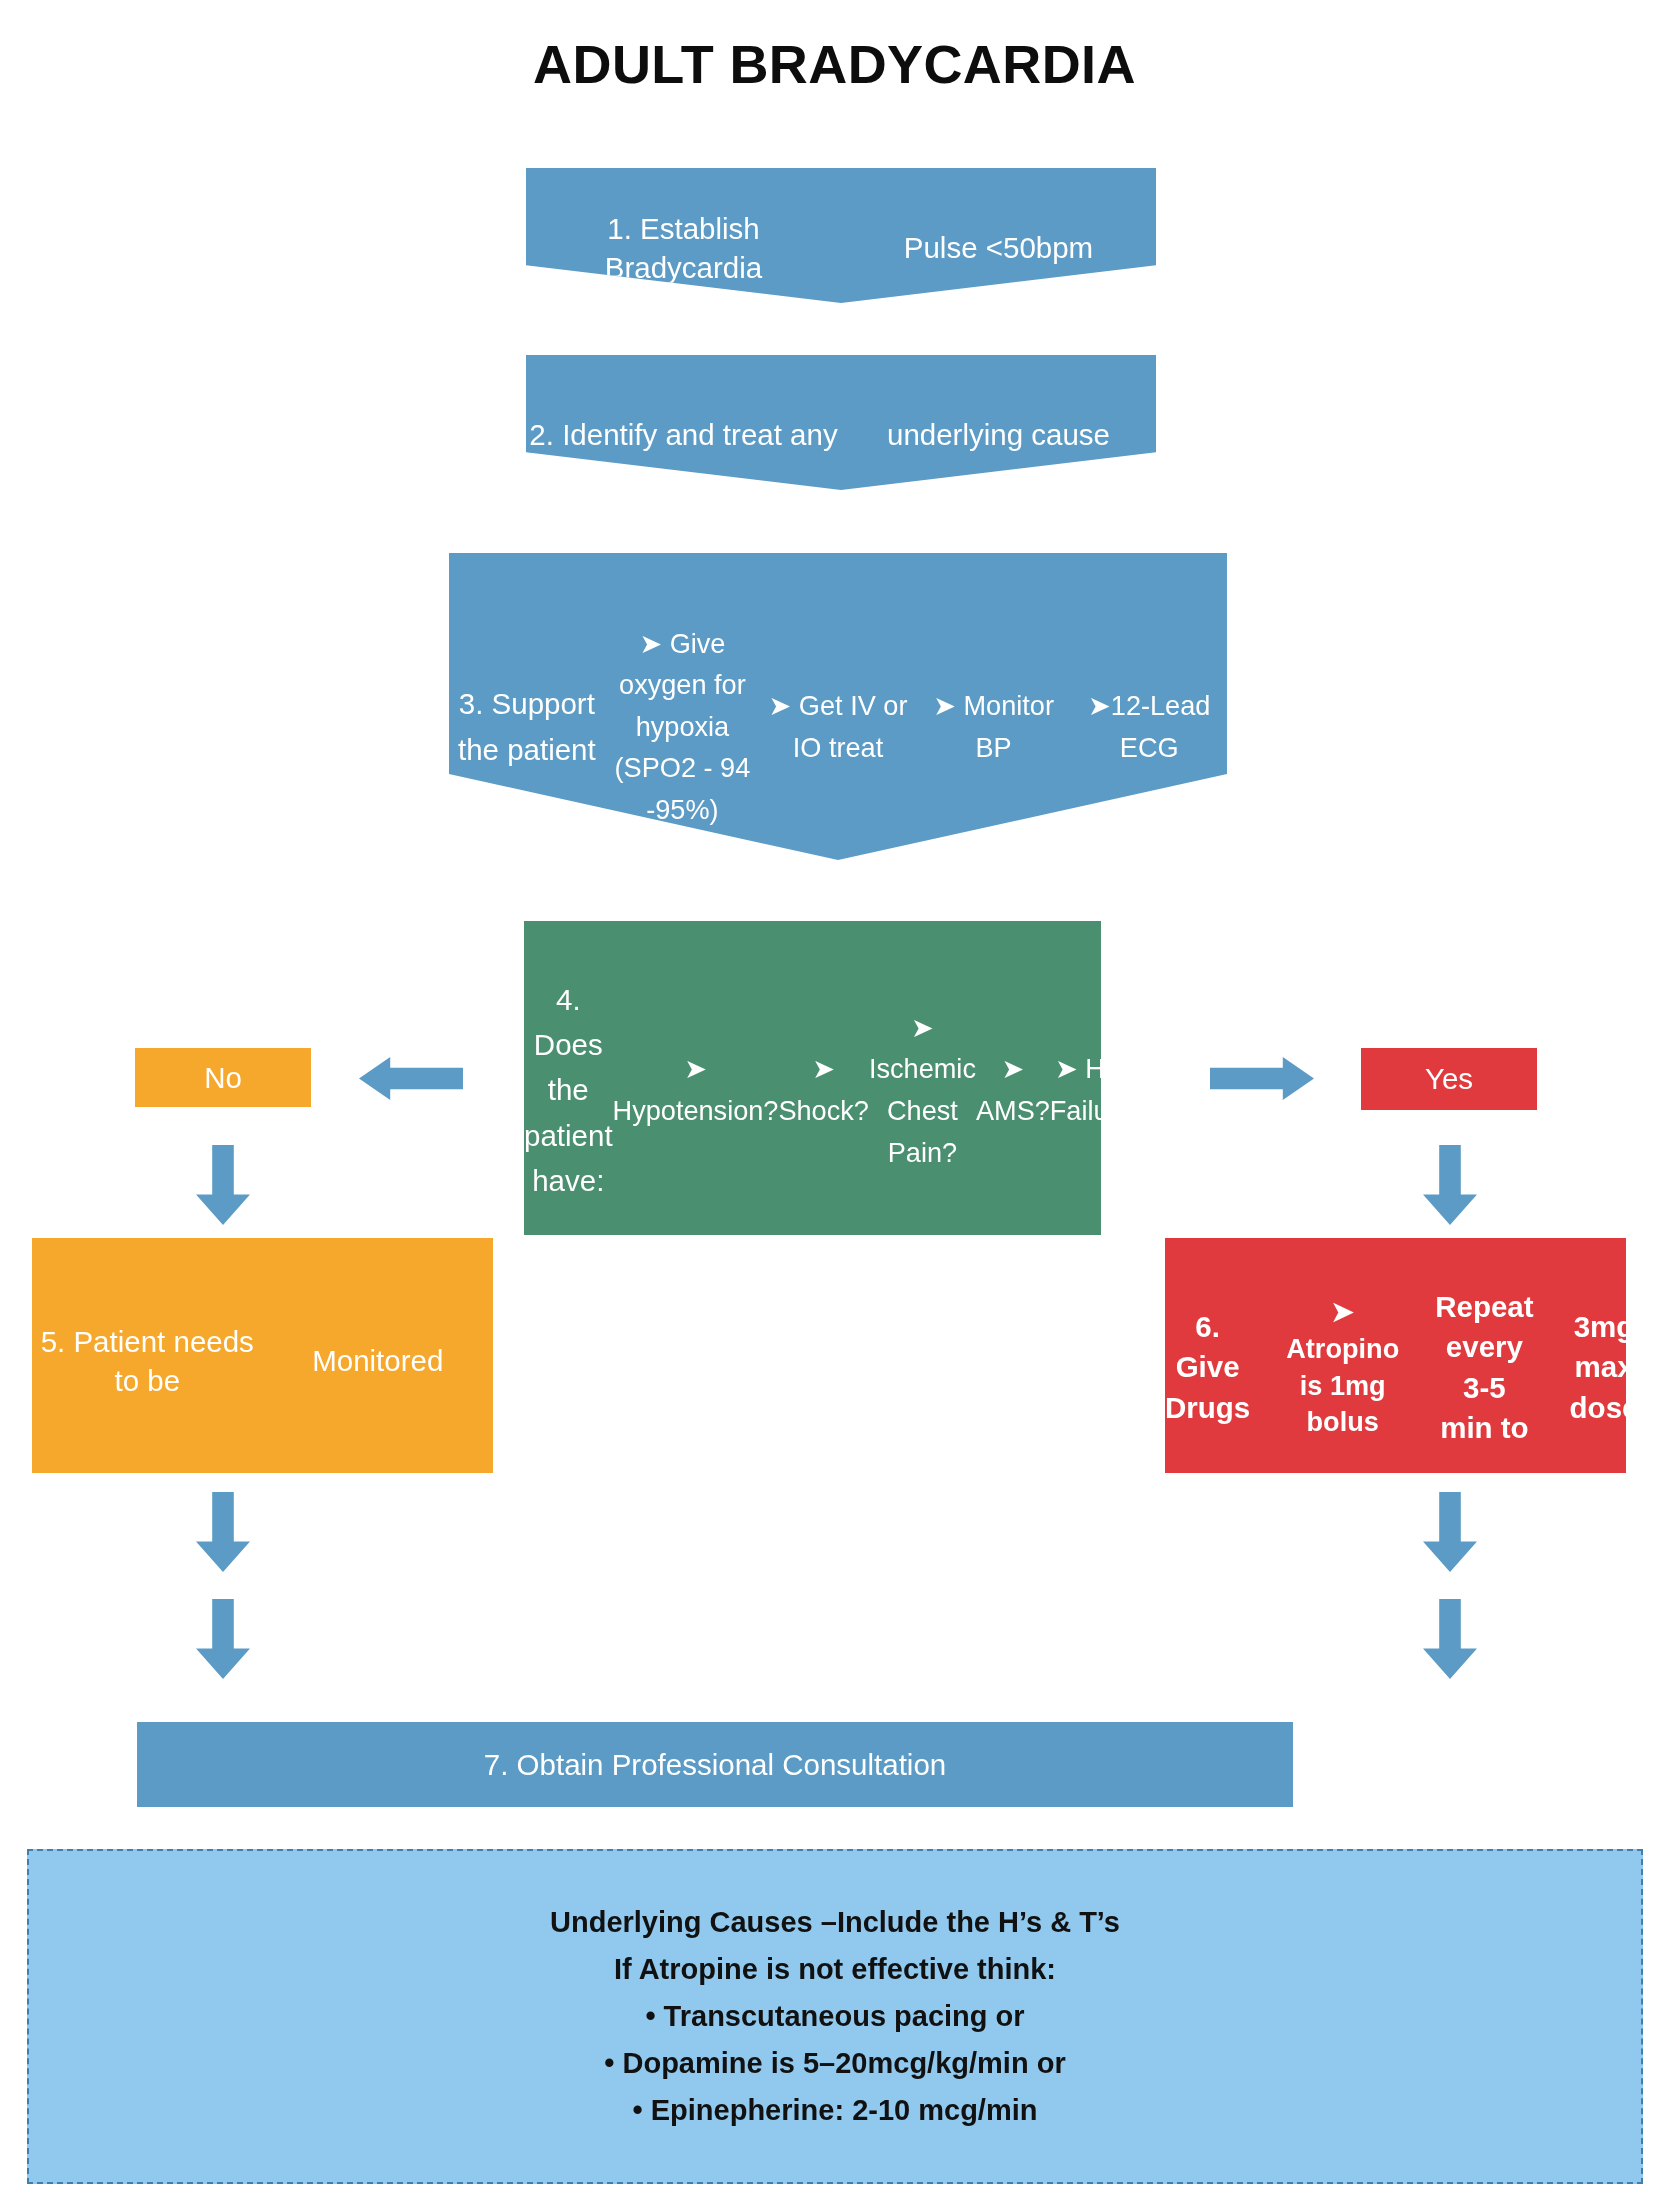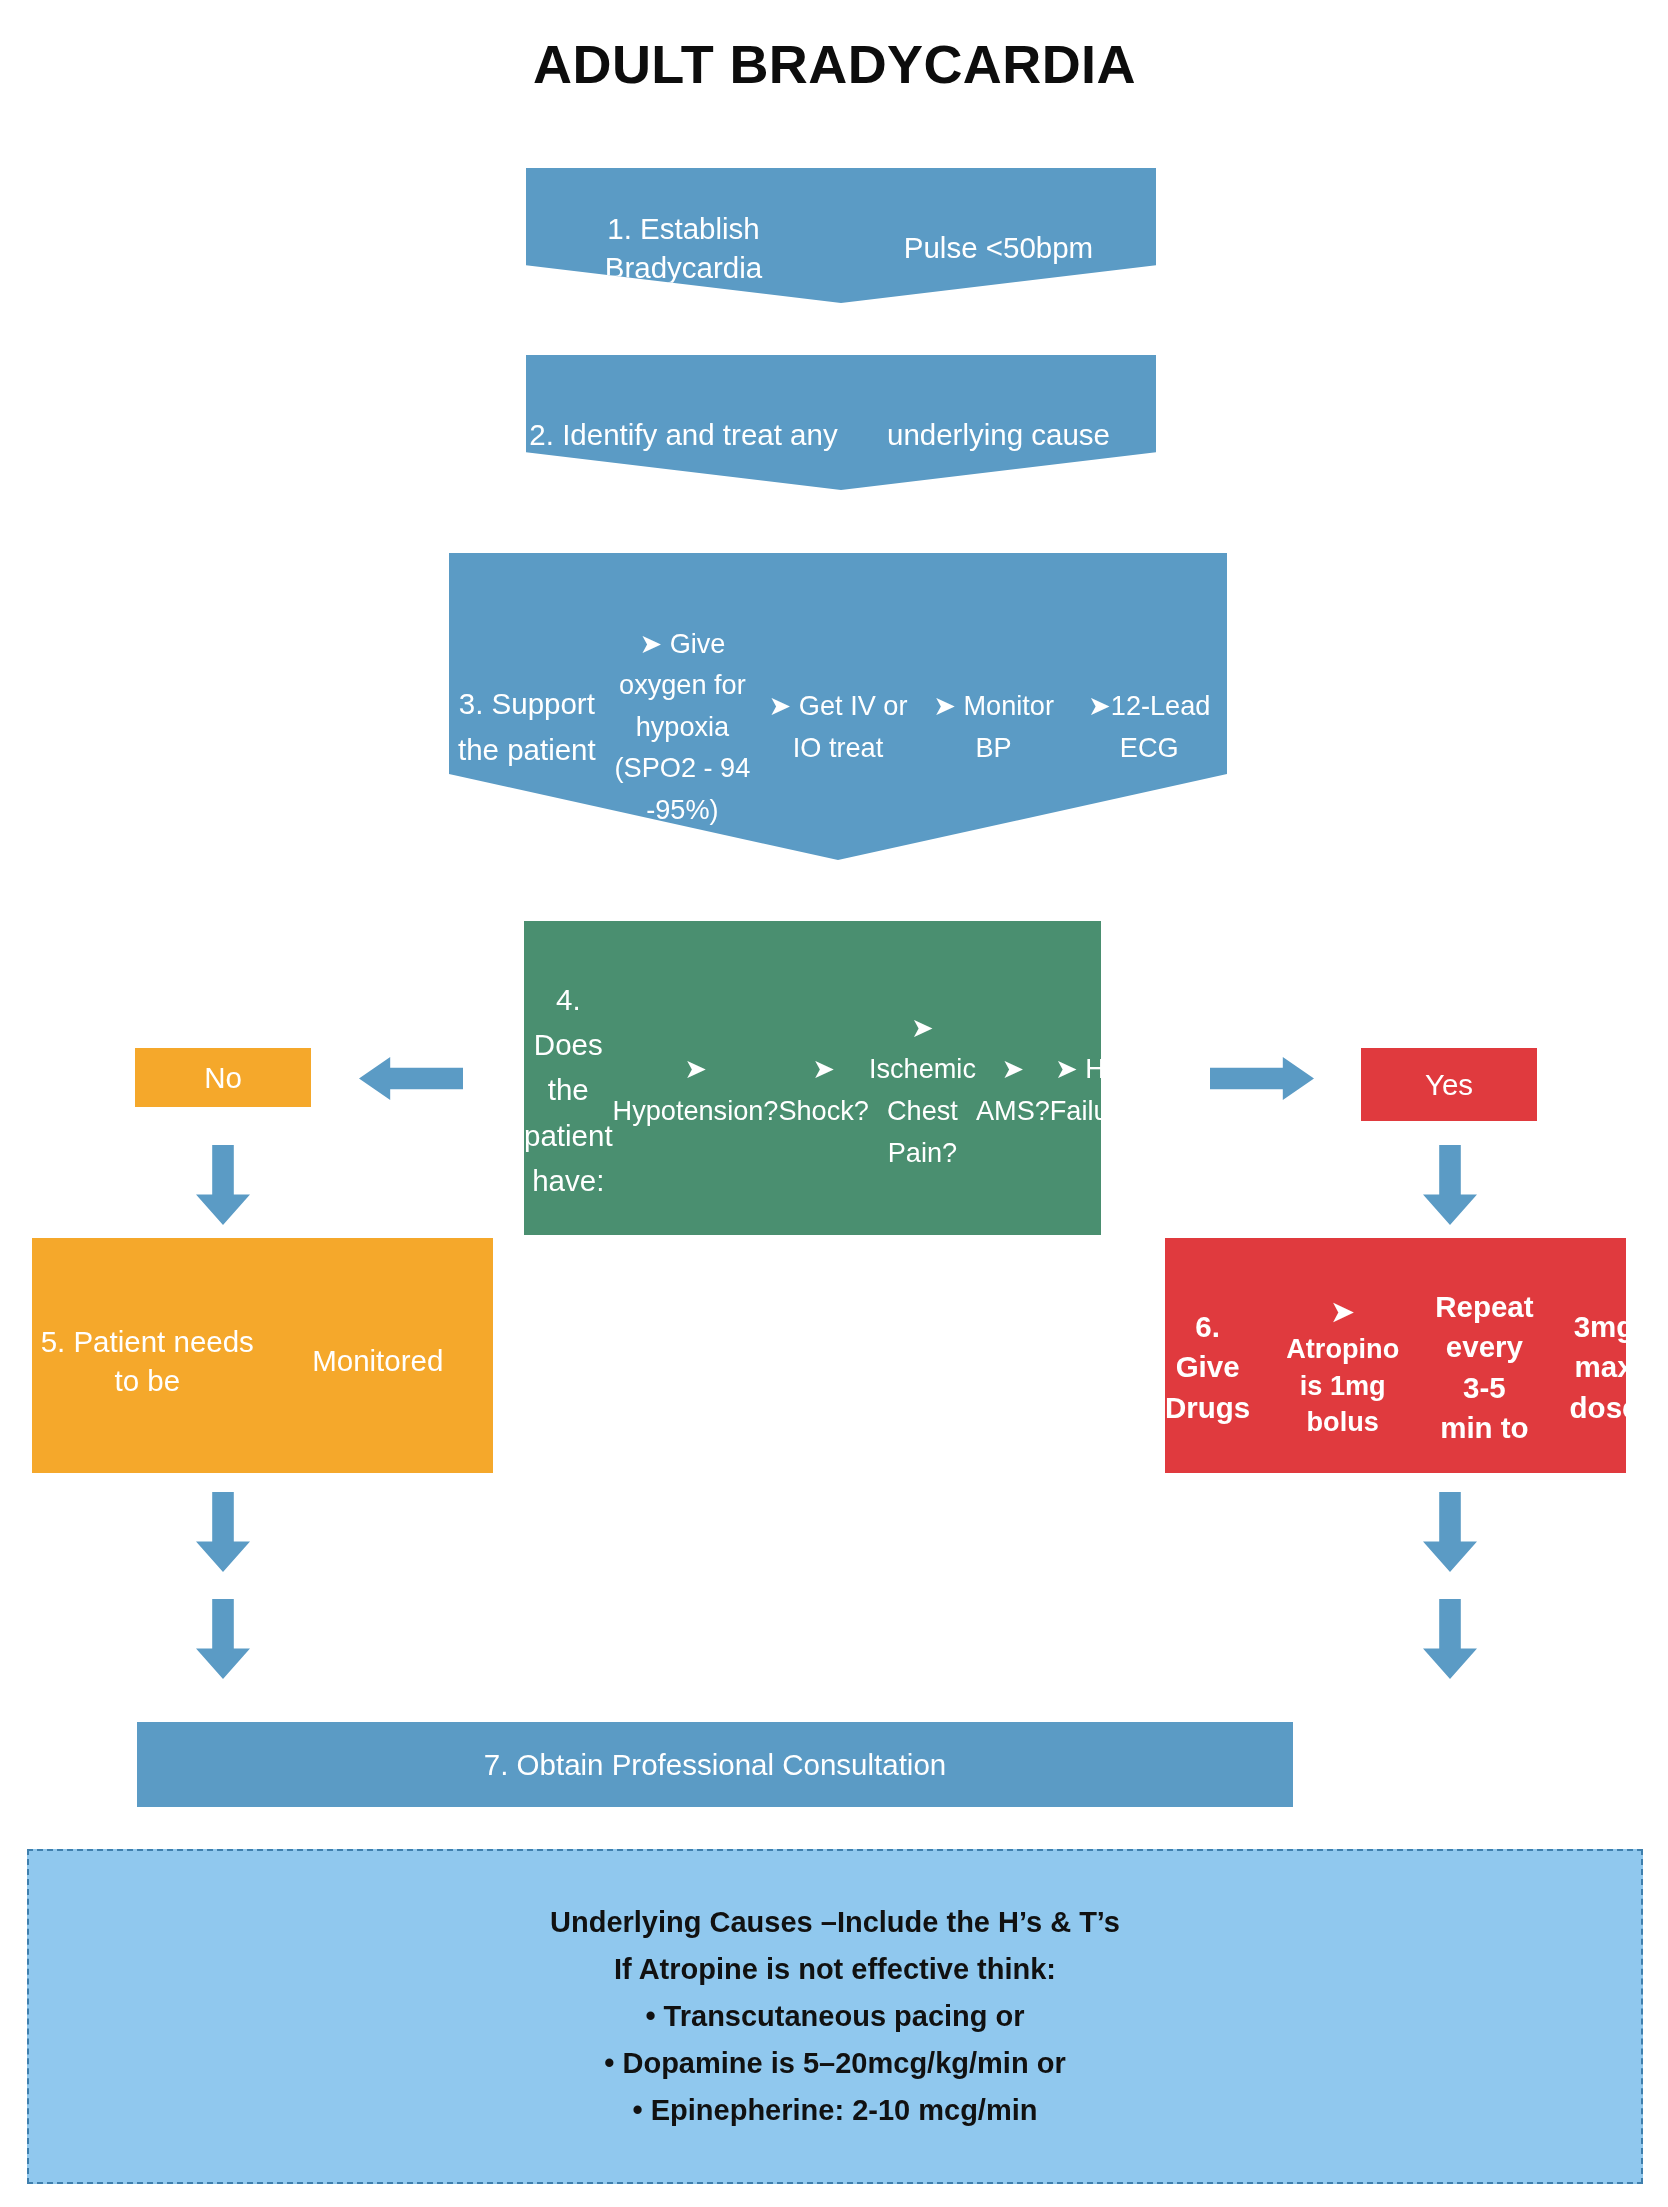--- a/index.html
+++ b/index.html
@@ -76,21 +76,21 @@
   }
 
   
   .chip {
     position: absolute;
     display: flex; align-items: center; justify-content: center;
     color: #ffffff; font-size: 29.5px;
     font-family: "Liberation Sans", sans-serif;
   }
   .chip-no  { left: 135px;  top: 1048px; width: 176px; height: 59px; background: #f5a82b; }
-  .chip-yes { left: 1361px; top: 1048px; width: 176px; height: 73px; background: #e03a3e; }
+  .chip-yes { left: 1361px; top: 1048px; width: 176px; height: 62px; background: #e03a3e; }
 
   
   .step5 {
     left: 32px; top: 1238px; width: 461px; height: 235px;
     background: #f5a82b;
     font-size: 29.5px; line-height: 1.32;
     justify-content: flex-start; padding-top: 12px;
   }
   .step6 {
     left: 1165px; top: 1238px; width: 461px; height: 235px;

